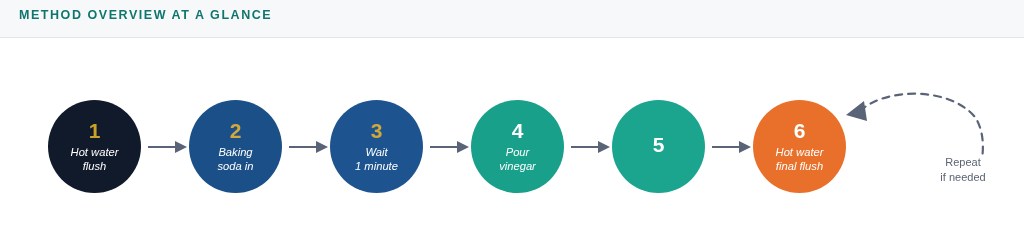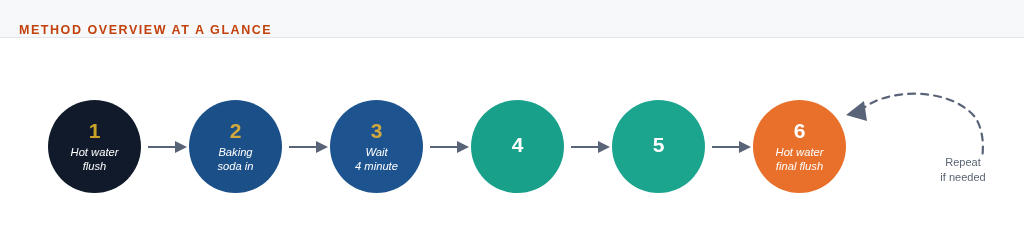--- a/index.html
+++ b/index.html
@@ -28,25 +28,25 @@
     top: 0;
     width: 1024px;
     height: 38px;
     background: #f7f8fa;
     border-bottom: 1px solid #e2e6ec;
     box-sizing: border-box;
   }
   .header-title {
     position: absolute;
     left: 19px;
-    top: 23px;
+    top: 8px;
     font-size: 12.5px;
     font-weight: bold;
     letter-spacing: 1.55px;
-    color: #c2410c;
+    color: #0f766e;
     text-transform: uppercase;
     white-space: nowrap;
   }
 
   
   .flow {
     position: absolute;
     left: 0;
     top: 39px;
     width: 1024px;
@@ -142,32 +142,34 @@
     <div class="connector" style="left:289px;">
       <svg width="40" height="14" viewBox="0 0 40 14">
         <line x1="0" y1="7" x2="27" y2="7" stroke="#5a6478" stroke-width="2"></line>
         <polygon points="27,1 39,7 27,13" fill="#5a6478"></polygon>
       </svg>
     </div>
 
     <div class="step" style="left:330px; background:#1d5490;">
       <div class="step-num" style="color:#d2a83a;">3</div>
       <div class="step-label">Wait
-4 minute</div>
+1 minute</div>
     </div>
 
     <div class="connector" style="left:430px;">
       <svg width="40" height="14" viewBox="0 0 40 14">
         <line x1="0" y1="7" x2="27" y2="7" stroke="#5a6478" stroke-width="2"></line>
         <polygon points="27,1 39,7 27,13" fill="#5a6478"></polygon>
       </svg>
     </div>
 
     <div class="step" style="left:471px; background:#19a08a;">
       <div class="step-num" style="color:#ffffff;">4</div>
+      <div class="step-label">Pour
+vinegar</div>
     </div>
 
     <div class="connector" style="left:571px;">
       <svg width="40" height="14" viewBox="0 0 40 14">
         <line x1="0" y1="7" x2="27" y2="7" stroke="#5a6478" stroke-width="2"></line>
         <polygon points="27,1 39,7 27,13" fill="#5a6478"></polygon>
       </svg>
     </div>
 
     <div class="step" style="left:612px; background:#1ba48e;">

